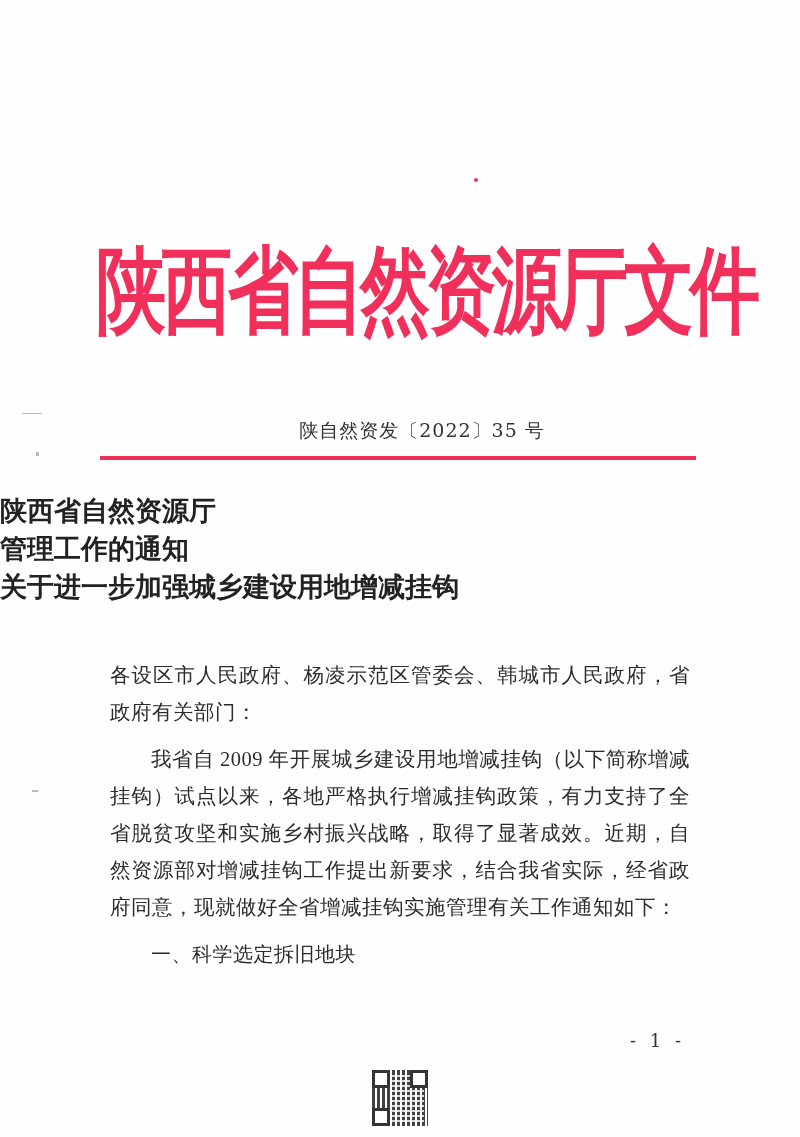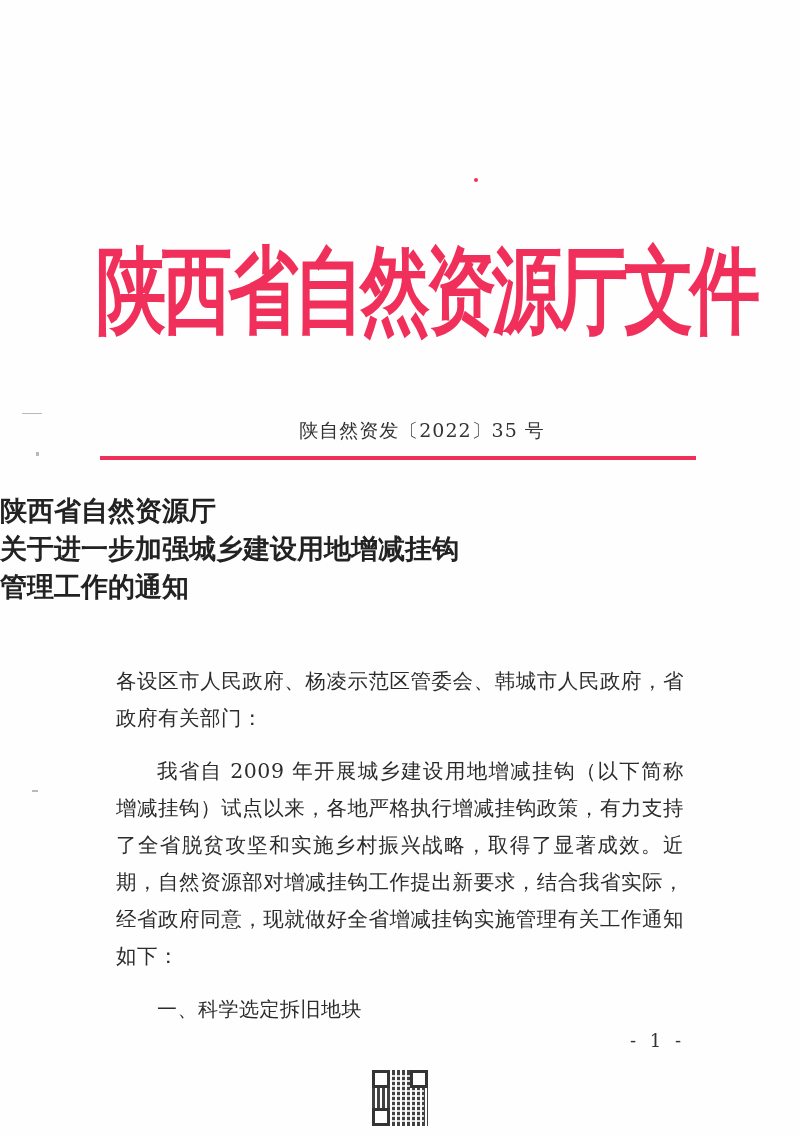--- a/index.html
+++ b/index.html
@@ -85,24 +85,25 @@
       left: 100px;
       width: 600px;
       top: 647px;
       font-size: 20.5px;
       line-height: 37px;
       color: #2c2c2c;
       text-align: justify;
       letter-spacing: 0.5px;
     }
     .body-text p {
-      margin: 16px;
+      margin: 10px;
     }
     .indent {
       text-indent: 41px;
+      font-family: Liberation Serif, serif;
     }
     .section-heading {
       font-family: "DejaVu Sans", "Liberation Sans", sans-serif;
       font-weight: normal;
       text-indent: 41px;
       font-size: 20px;
     }
     .page-number {
       position: absolute;
       left: 630px;
@@ -179,22 +180,22 @@
   <div class="margin-mark mark-1"></div>
   <div class="margin-mark mark-2"></div>
   <div class="margin-mark mark-3"></div>
 
   <div class="doc-number">陕自然资发〔2022〕35 号</div>
 
   <div class="red-line"></div>
 
   <div class="title-block">
     <div>陕西省自然资源厅</div>
+    <div>管理工作的通知</div>
     <div>关于进一步加强城乡建设用地增减挂钩</div>
-    <div>管理工作的通知</div>
   </div>
 
   <div class="body-text">
     <p>各设区市人民政府、杨凌示范区管委会、韩城市人民政府，省政府有关部门：</p>
     <p class="indent">我省自 2009 年开展城乡建设用地增减挂钩（以下简称增减挂钩）试点以来，各地严格执行增减挂钩政策，有力支持了全省脱贫攻坚和实施乡村振兴战略，取得了显著成效。近期，自然资源部对增减挂钩工作提出新要求，结合我省实际，经省政府同意，现就做好全省增减挂钩实施管理有关工作通知如下：</p>
     <p class="section-heading">一、科学选定拆旧地块</p>
   </div>
 
   <div class="page-number">- 1 -</div>
 

